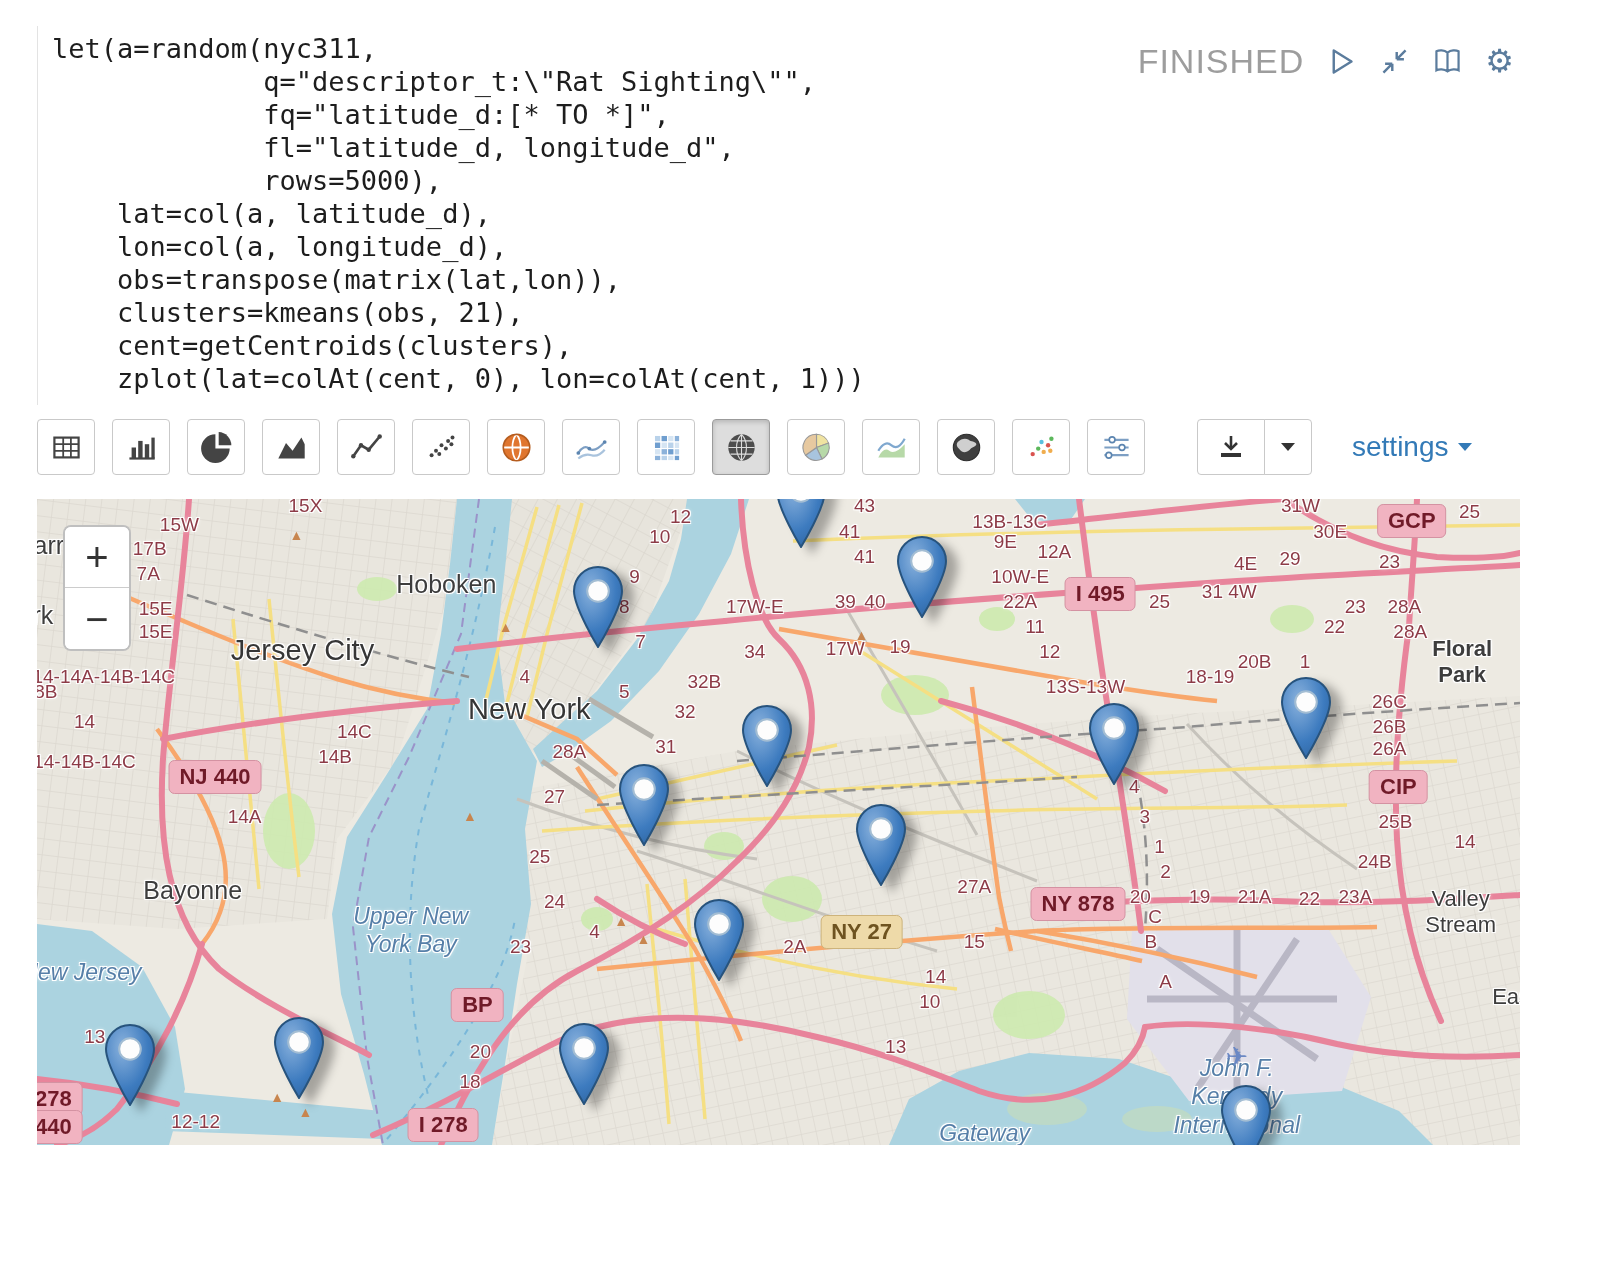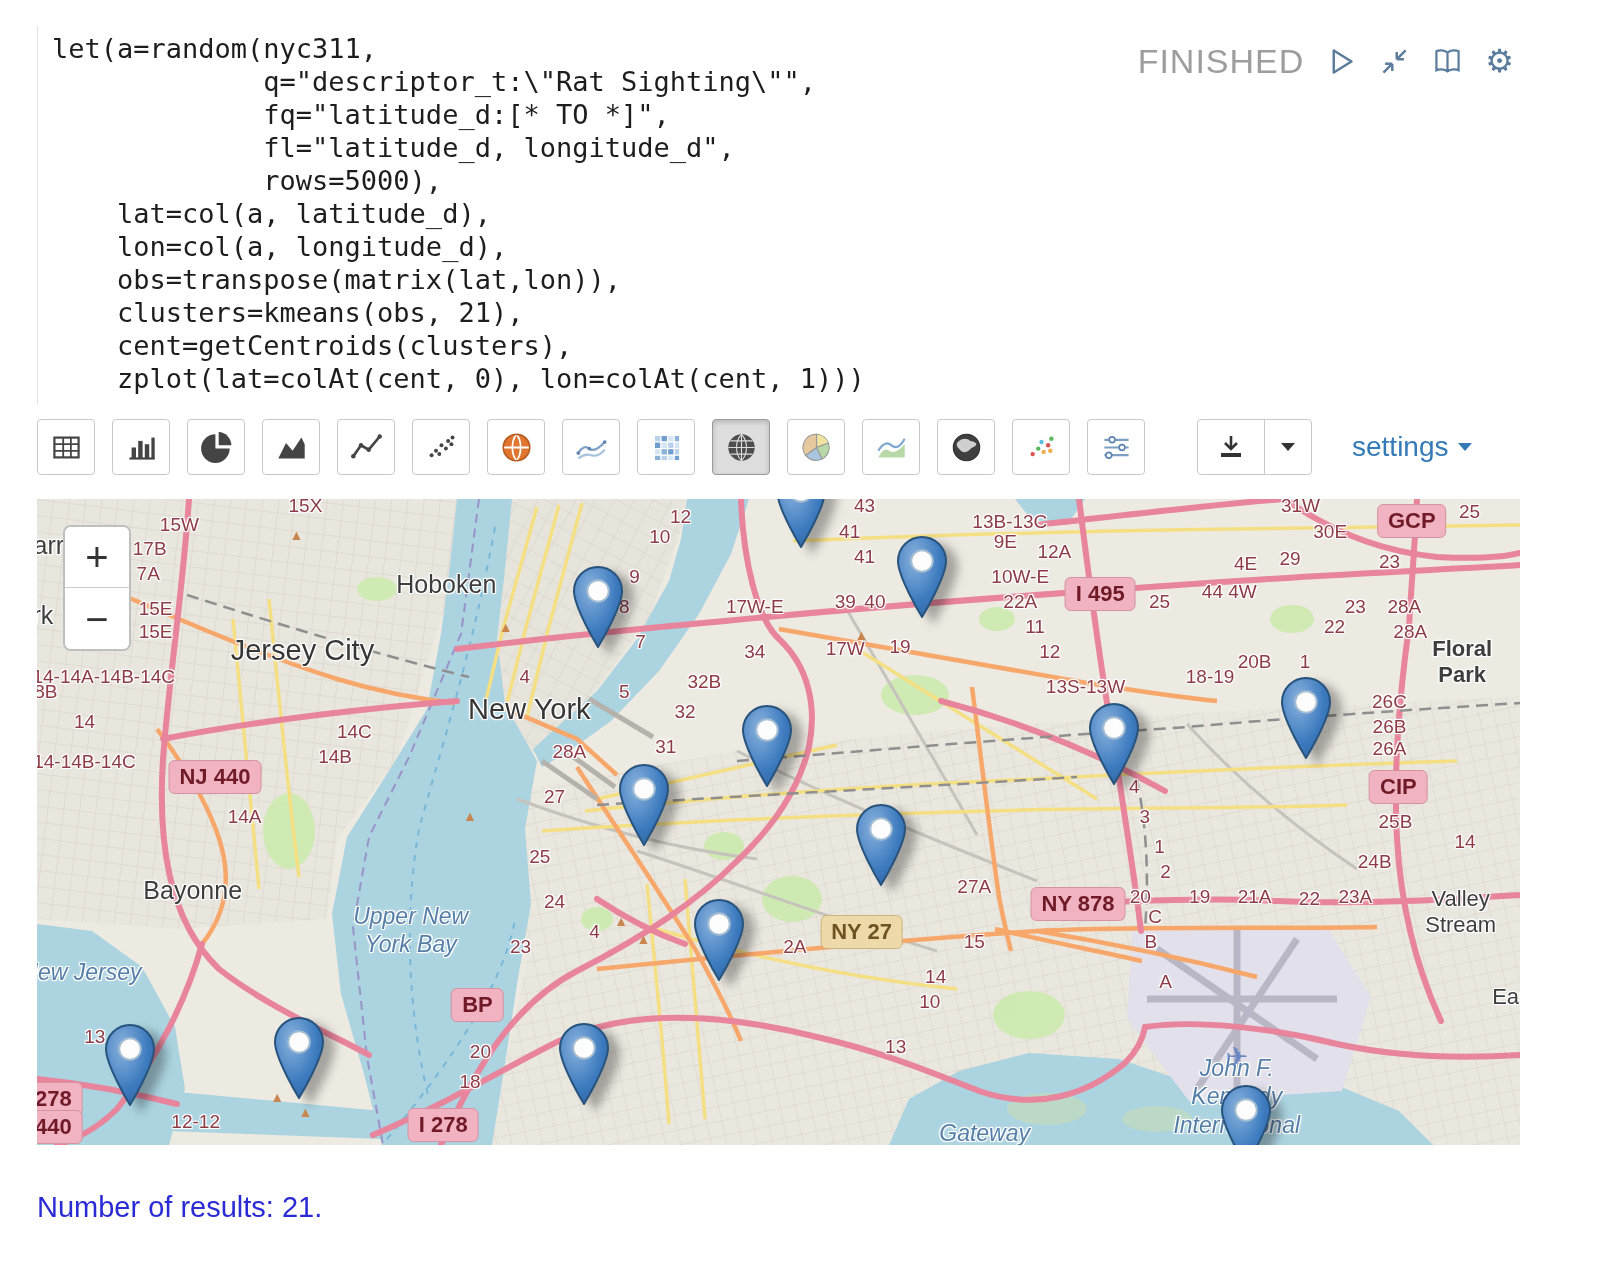--- a/index.html
+++ b/index.html
@@ -486,21 +486,21 @@
         <div class="lbl exit" style="left: 68.3%; top: 23.7%;">12</div>
         <div class="lbl exit" style="left: 70.7%; top: 29.1%;">13S-13W</div>
         <div class="lbl exit" style="left: 79.1%; top: 27.6%;">18-19</div>
         <div class="lbl exit" style="left: 82.1%; top: 25.2%;">20B</div>
         <div class="lbl exit" style="left: 85.5%; top: 25.2%;">1</div>
         <div class="lbl exit" style="left: 85.2%; top: 1.1%;">31W</div>
         <div class="lbl exit" style="left: 87.2%; top: 5.1%;">30E</div>
         <div class="lbl exit" style="left: 84.5%; top: 9.3%;">29</div>
         <div class="lbl exit" style="left: 96.6%; top: 2%;">25</div>
         <div class="lbl exit" style="left: 81.5%; top: 10.1%;">4E</div>
-        <div class="lbl exit" style="left: 80.4%; top: 14.4%;">44 4W</div>
+        <div class="lbl exit" style="left: 80.4%; top: 14.4%;">31 4W</div>
         <div class="lbl exit" style="left: 75.7%; top: 15.9%;">25</div>
         <div class="lbl exit" style="left: 91.2%; top: 9.8%;">23</div>
         <div class="lbl exit" style="left: 88.9%; top: 16.7%;">23</div>
         <div class="lbl exit" style="left: 92.2%; top: 16.7%;">28A</div>
         <div class="lbl exit" style="left: 87.5%; top: 19.8%;">22</div>
         <div class="lbl exit" style="left: 92.6%; top: 20.6%;">28A</div>
         <div class="lbl exit" style="left: 91.2%; top: 31.4%;">26C</div>
         <div class="lbl exit" style="left: 91.2%; top: 35.3%;">26B</div>
         <div class="lbl exit" style="left: 91.2%; top: 38.7%;">26A</div>
         <div class="lbl exit" style="left: 91.6%; top: 50%;">25B</div>
@@ -589,15 +589,14 @@
           </svg></div>
       </div>
 
     <div class="zoom">
       <button>+</button>
       <button>−</button>
     </div>
 
   </div>
 
-  <div class="results">Number of results: 21.</div>
 
 </div>
 
 </body></html>

